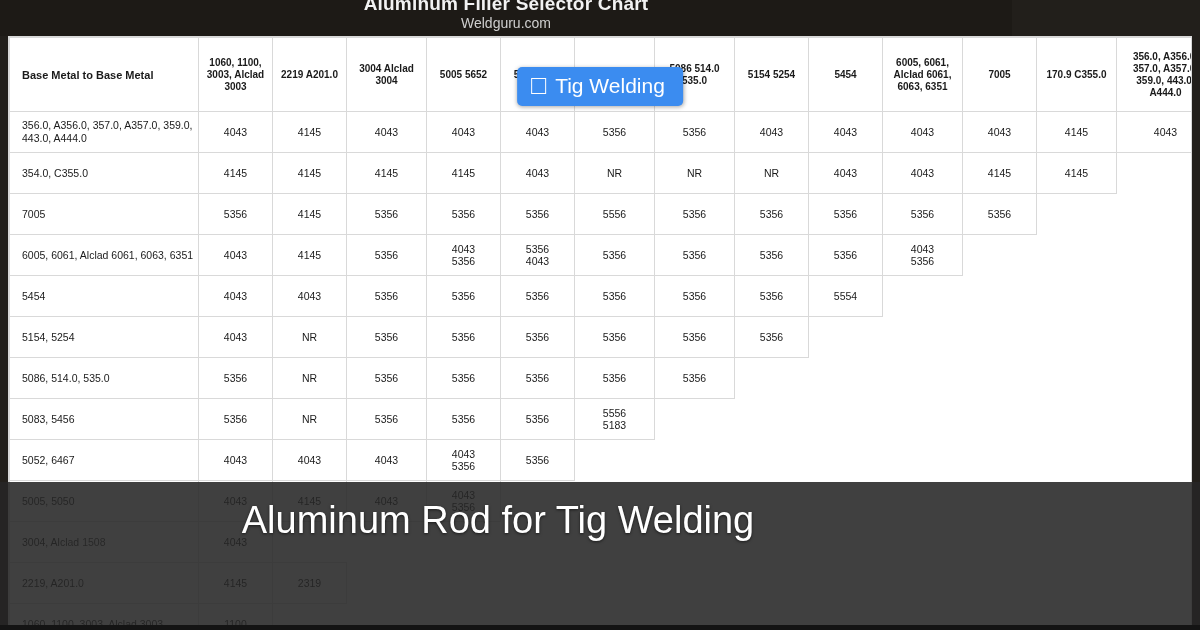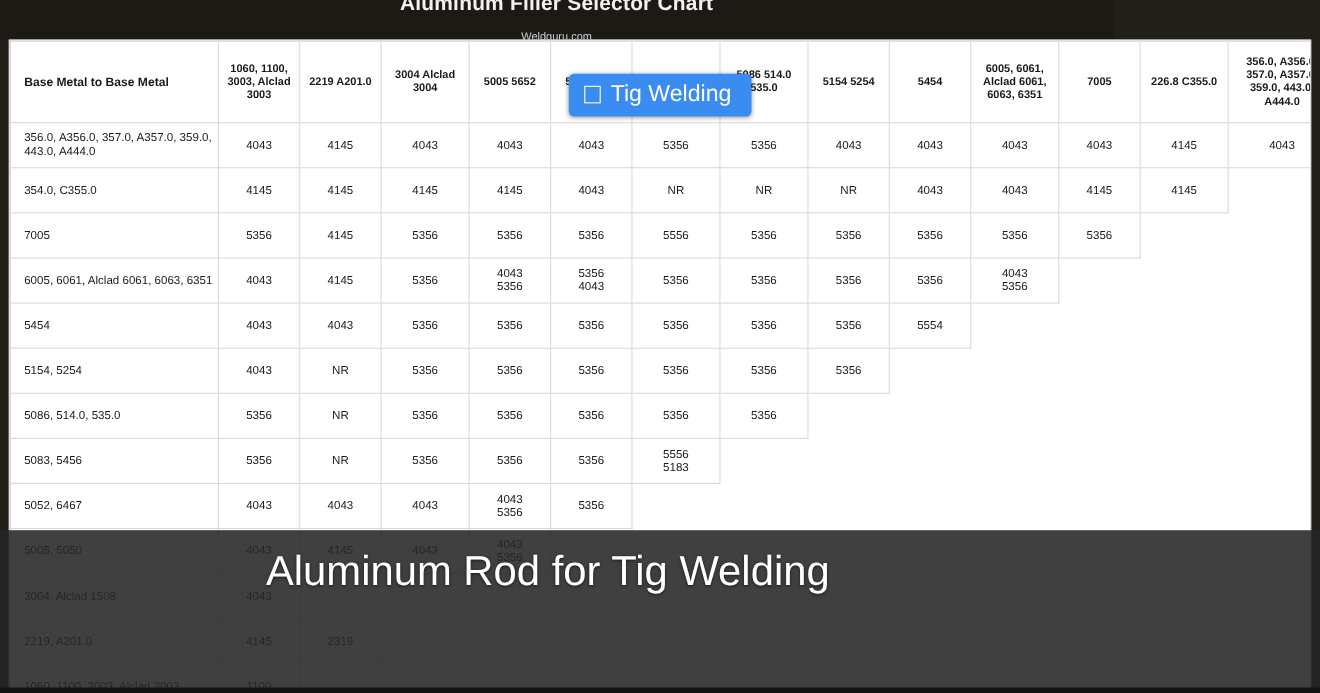--- a/index.html
+++ b/index.html
@@ -39,24 +39,24 @@
   }
   #chart-title {
     font-size: 19px;
     font-weight: bold;
     line-height: 20px;
     margin-top: -6px;
     letter-spacing: .2px;
     color: #f2f2f2;
   }
   #chart-subtitle {
-    font-size: 10px;
+    font-size: 14px;
     line-height: 12px;
     color: #cfcfcf;
-    margin-top: 14px;
+    margin-top: 3px;
   }
 
   
   #sheet {
     position: absolute;
     top: 36px;
     left: 8px;
     width: 1184px;
     height: 594px;
     background: #ffffff;
@@ -243,21 +243,21 @@
             <th>
               <span class="cellline">5454</span>
             </th>
             <th>
               <span class="cellline">6005, 6061, Alclad 6061, 6063, 6351</span>
             </th>
             <th>
               <span class="cellline">7005</span>
             </th>
             <th>
-              <span class="cellline">226.8 C355.0</span>
+              <span class="cellline">170.9 C355.0</span>
             </th>
             <th>
               <span class="cellline">356.0, A356.0, 357.0, A357.0, 359.0, 443.0, A444.0</span>
             </th>
           </tr>
       </thead>
       <tbody id="table-body">
           <tr>
             <td class="rowlabel">356.0, A356.0, 357.0, A357.0, 359.0, 443.0, A444.0</td>
             <td>

